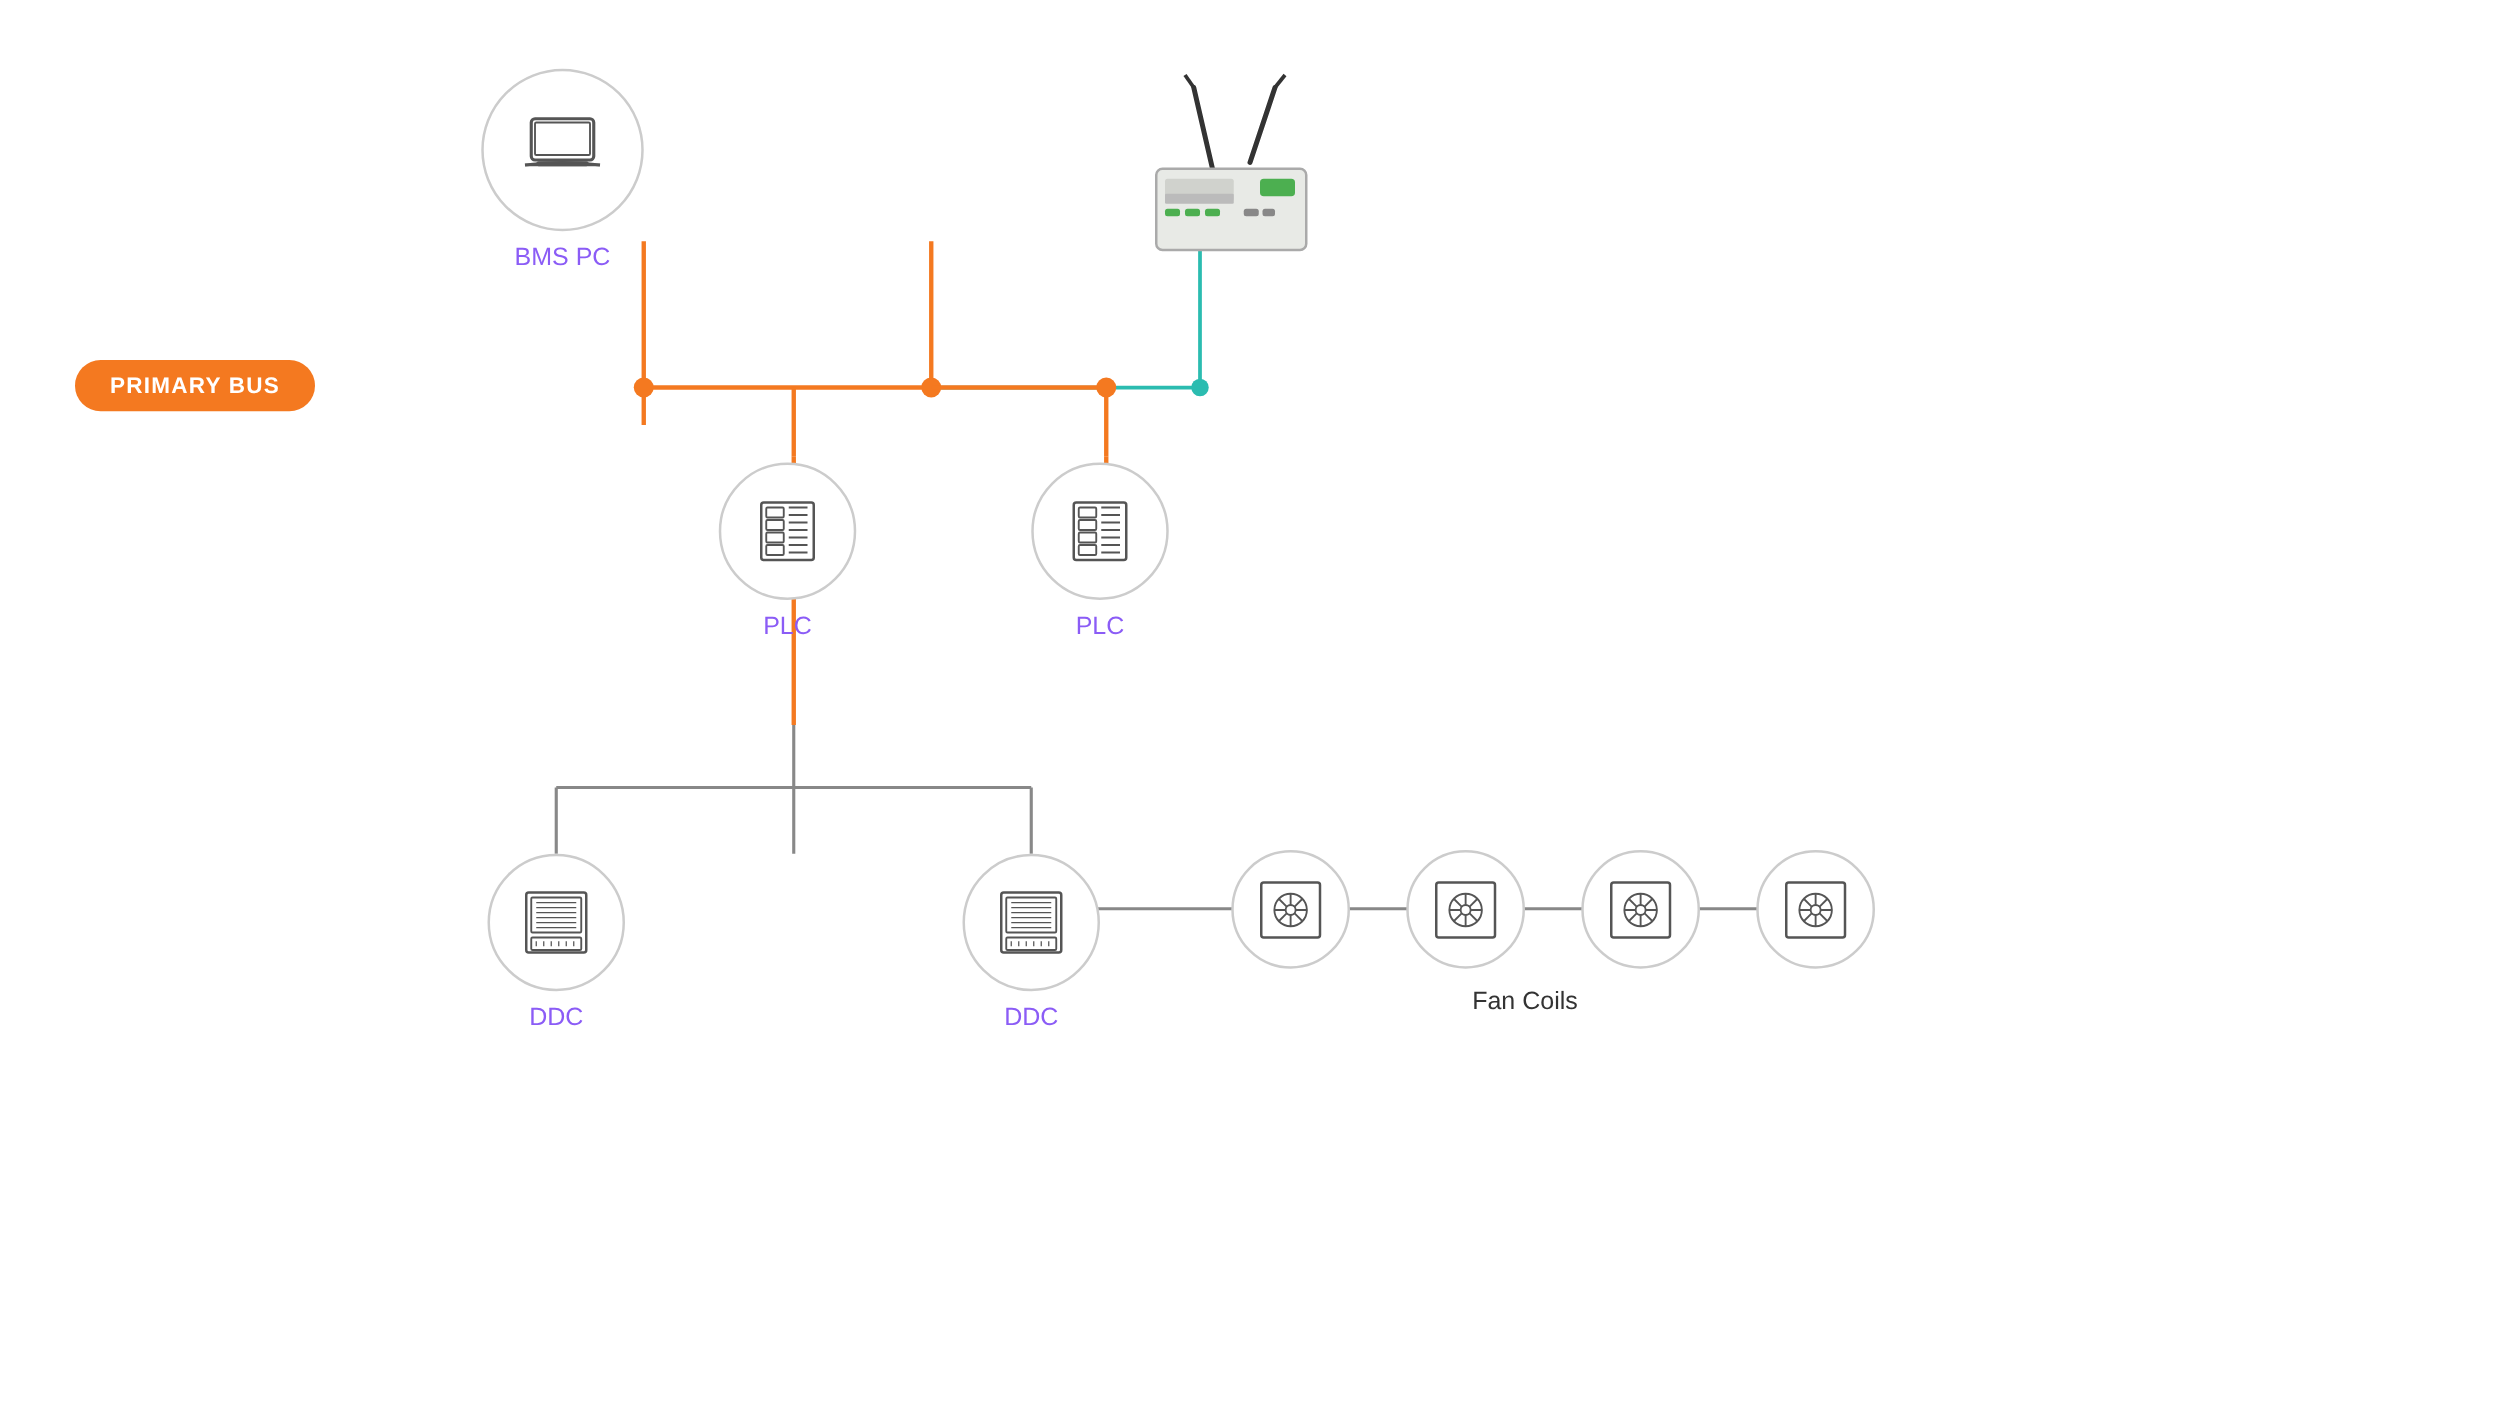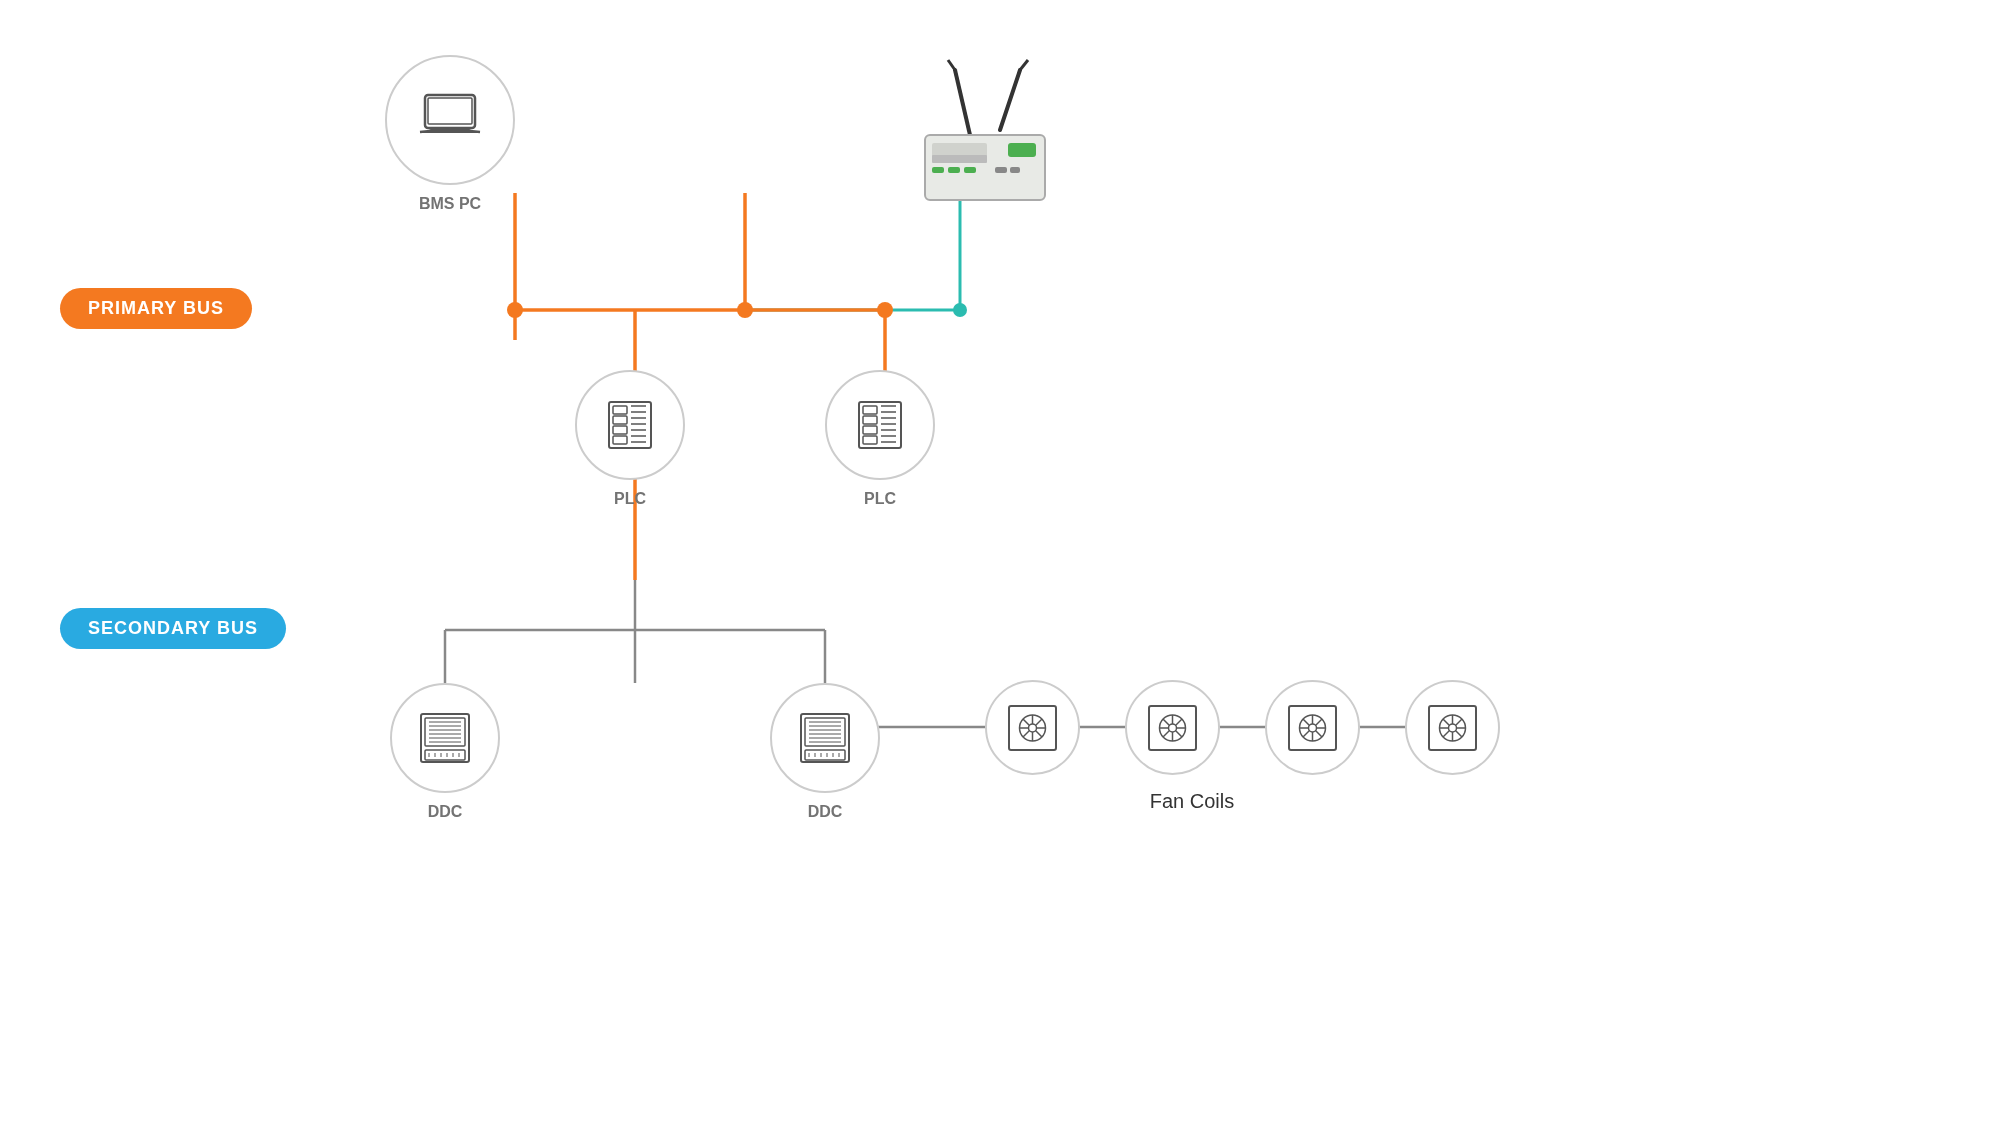--- a/index.html
+++ b/index.html
@@ -37,24 +37,24 @@
     .circle-md {
       width: 110px;
       height: 110px;
     }
     .circle-sm {
       width: 95px;
       height: 95px;
     }
     .node-label {
       margin-top: 10px;
-      font-size: 16px;
-      color: #737373;
+      font-size: 20px;
+      color: #8b5cf6;
       text-align: center;
-      font-weight: 700;
+      font-weight: 400;
     }
     .bus-badge {
       position: absolute;
       border-radius: 30px;
       padding: 10px 28px;
       font-size: 18px;
       font-weight: 600;
       color: #fff;
       letter-spacing: 1px;
     }
@@ -118,23 +118,20 @@
   <line x1="825" y1="727" x2="1035" y2="727" stroke="#888" stroke-width="2.5"></line>
   <line x1="1035" y1="727" x2="1175" y2="727" stroke="#888" stroke-width="2.5"></line>
   <line x1="1175" y1="727" x2="1315" y2="727" stroke="#888" stroke-width="2.5"></line>
   <line x1="1315" y1="727" x2="1455" y2="727" stroke="#888" stroke-width="2.5"></line>
 </svg>
 
 <div class="bus-badge bus-primary" style="left:60px; top:288px;text-align:right;">
   <span>PRIMARY BUS</span>
 </div>
 
-<div class="bus-badge bus-secondary" style="left:60px; top:608px;">
-  <span>SECONDARY BUS</span>
-</div>
 
 <div class="node" style="left:385px; top:55px;">
   <div class="circle circle-lg">
     <svg width="70" height="60" viewBox="0 0 70 60">
       <rect x="10" y="5" width="50" height="33" rx="3" fill="none" stroke="#555" stroke-width="2.5"></rect>
       <rect x="13" y="8" width="44" height="26" rx="1" fill="none" stroke="#555" stroke-width="1.5"></rect>
       <path d="M5 42 Q35 38 65 42" fill="none" stroke="#555" stroke-width="2.5"></path>
       <rect x="14" y="39" width="42" height="4" rx="2" fill="#555"></rect>
       <line x1="5" y1="42" x2="65" y2="42" stroke="#555" stroke-width="2"></line>
     </svg>
@@ -320,17 +317,17 @@
       <line x1="14.5" y1="26" x2="23.5" y2="26" stroke="#555" stroke-width="1.5"></line>
       <line x1="31.5" y1="26" x2="40.5" y2="26" stroke="#555" stroke-width="1.5"></line>
       <line x1="18" y1="17" x2="24.5" y2="23.5" stroke="#555" stroke-width="1.5"></line>
       <line x1="30.5" y1="28.5" x2="37" y2="35" stroke="#555" stroke-width="1.5"></line>
       <line x1="37" y1="17" x2="30.5" y2="23.5" stroke="#555" stroke-width="1.5"></line>
       <line x1="24.5" y1="28.5" x2="18" y2="35" stroke="#555" stroke-width="1.5"></line>
     </svg>
   </div>
 </div>
 
-<div style="position:absolute; left:957px; top:790px; width:470px; text-align:center;">
+<div style="position:absolute; left:985px; top:790px; width:470px; text-align:center;">
   <span style="font-size:20px; color:#333;">Fan Coils</span>
 </div>
 
 </div>
 
 </body></html>

